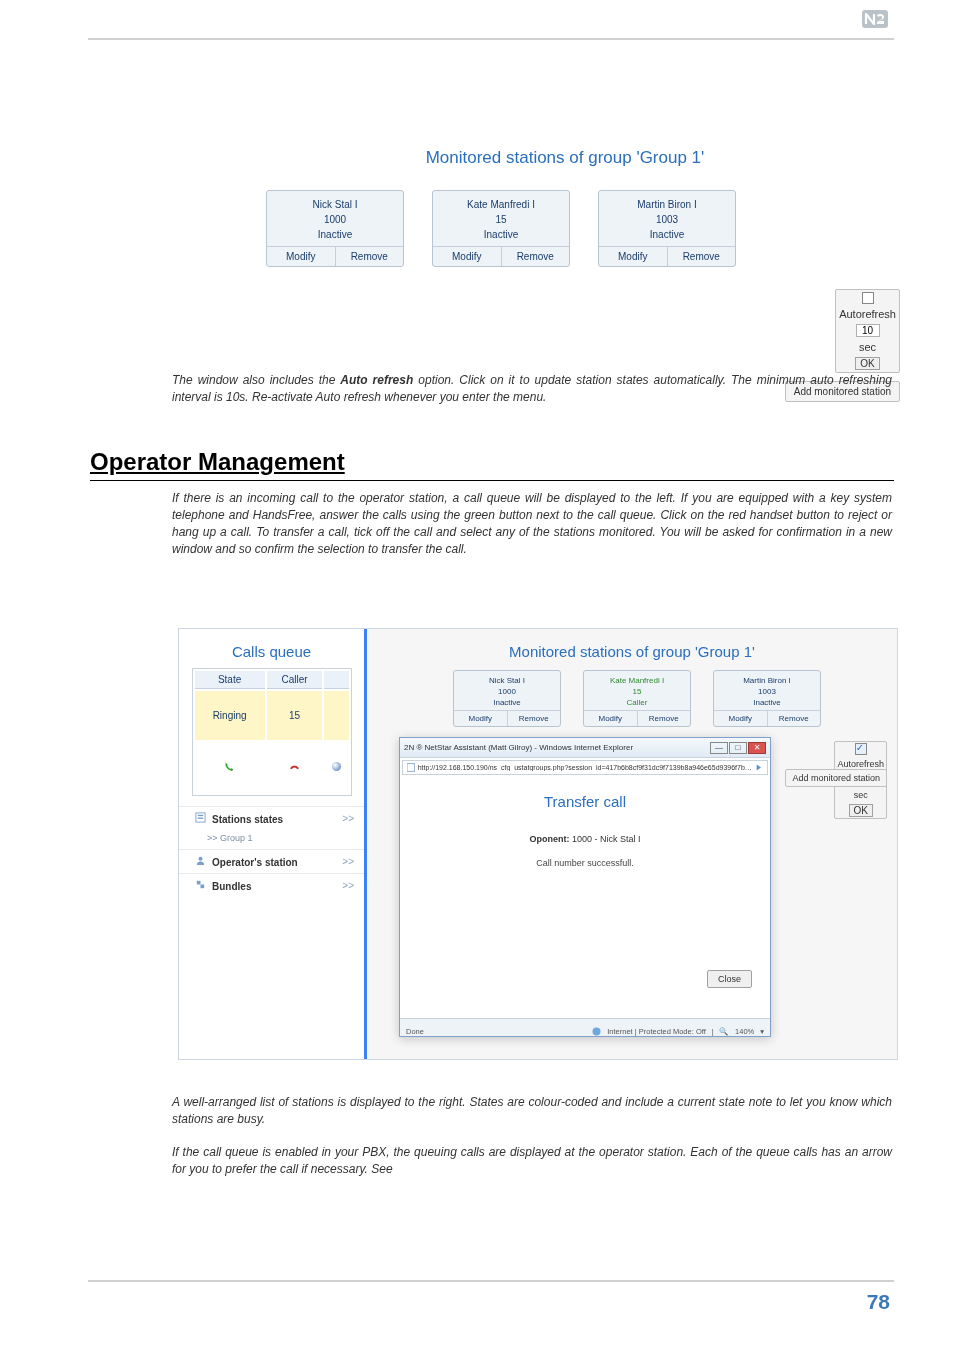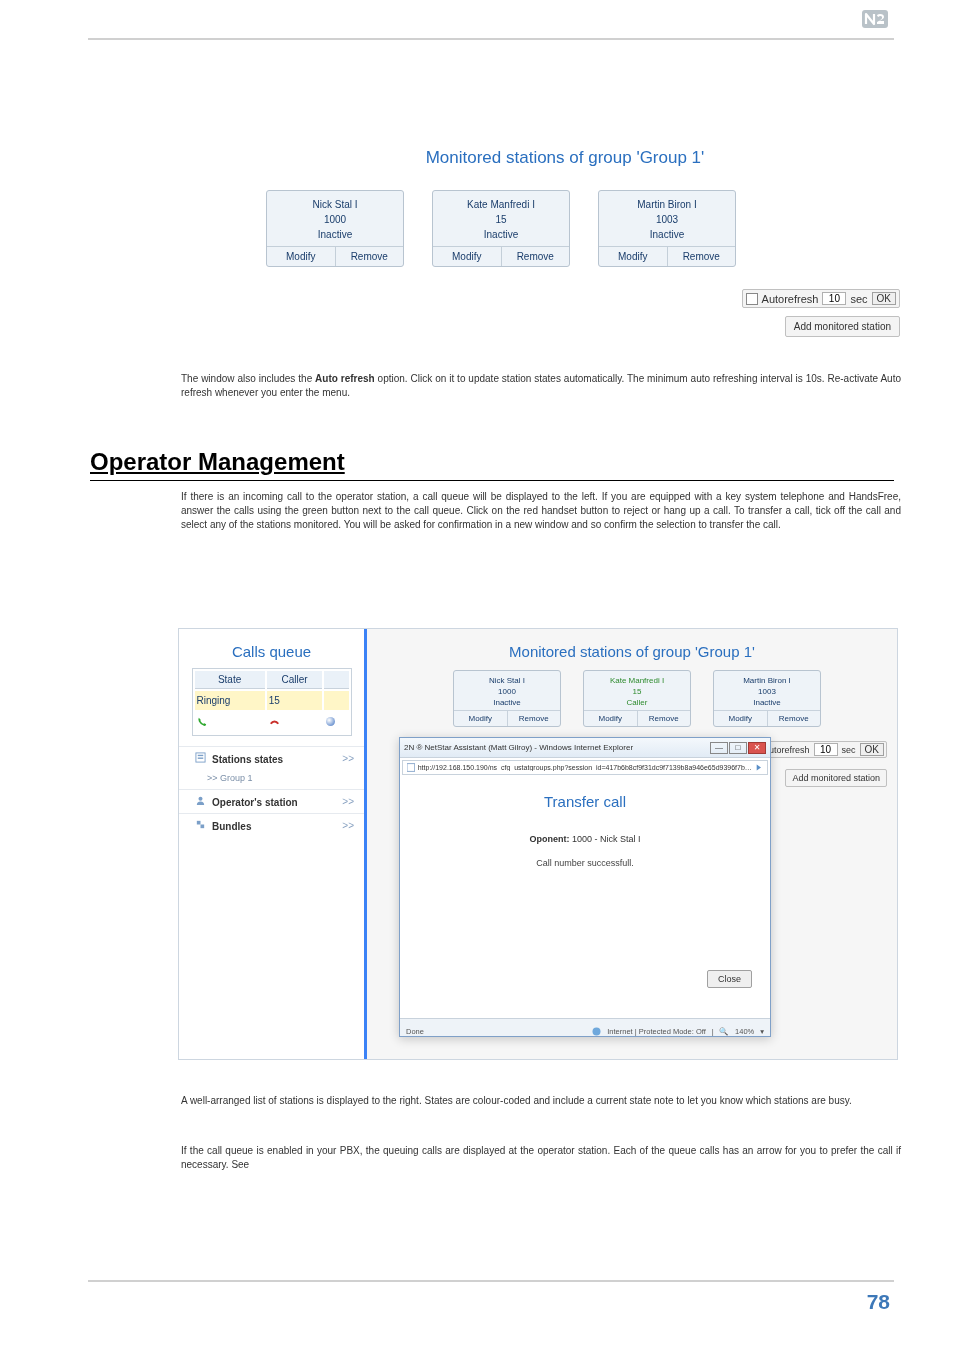--- a/index.html
+++ b/index.html
@@ -19,43 +19,43 @@
 
   .station-row { display: flex; gap: 28px; margin-left: 36px; }
   .station-card { width: 138px; border: 1px solid #b8c4d0; background: #eef3f8; border-radius: 3px; text-align: center; }
   .station-card .top { padding: 6px 4px 4px; border-bottom: 1px solid #c4cfd9; }
   .station-card .nm { font-size: 10px; color: #1a3d6b; padding: 2px 0; }
   .station-card .btns { display: flex; }
   .station-card .btn { flex: 1; font-size: 10px; padding: 4px 0; color: #1a3d6b; border-right: 1px solid #c4cfd9; }
   .station-card .btn:last-child { border-right: none; }
 
   .autorefresh-row { text-align: right; margin-top: 22px; font-size: 11px; }
-  .autorefresh-box { display: inline-flex; align-items: center; gap: 4px; border: 1px solid #c0c0c0; background: #f4f4f4; padding: 2px 3px; border-radius: 2px; }
+  .autorefresh-box { display: inline-flex; align-items: center; gap: 4px; border: 1px solid #c0c0c0; background: #f4f4f4; padding: 2px 3px; border-radius: 2px; flex-direction: column; }
   .autorefresh-box input[type=text] { width: 24px; font-size: 10px; text-align: center; border: 1px solid #b0b0b0; }
   .autorefresh-box .chk { width: 12px; height: 12px; border: 1px solid #888; display: inline-block; background: #fff; }
   .autorefresh-box .ok { border: 1px solid #a0a0a0; background: #efefef; padding: 0 4px; font-size: 10px; }
 
   .addmon { text-align: right; margin-top: 8px; }
   .addmon .btnbox { display: inline-block; border: 1px solid #c0c0c0; background: #f4f4f4; padding: 4px 8px; font-size: 10px; border-radius: 2px; }
 
-  .para { position: absolute; left: 181px; width: 720px; font-size: 10px; line-height: 1.42; text-align: justify; }
+  .para { position: absolute; left: 172px; width: 720px; font-size: 12px; line-height: 1.42; text-align: justify; font-style: italic; }
   .para1 { top: 372px; }
 
   .h2 { position: absolute; left: 90px; top: 448px; font-family: Arial, sans-serif; font-size: 24px; font-weight: bold; color: #000; text-decoration: underline; }
   .h2-rule { position: absolute; left: 90px; right: 60px; top: 480px; border-top: 1.5px solid #000; }
 
   .para2 { top: 490px; }
 
   
   .section2 { position: absolute; left: 178px; top: 628px; width: 720px; height: 432px; border: 1px solid #cdd6e0; background: #f6f6f6; }
   .sec2-left { position: absolute; left: 0; top: 0; width: 188px; height: 100%; background: #fff; border-right: 3px solid #3b82f6; }
   .callsq-title { font-family: Arial, sans-serif; color: #2a6fbf; font-size: 15px; text-align: center; padding: 14px 0 8px; }
   .callsq-table { width: 160px; margin: 0 auto 10px; border: 1px solid #c8d2dc; font-size: 10px; }
   .callsq-table th { background: #eaf1f8; color: #1a3d6b; font-weight: normal; padding: 3px 2px; border-bottom: 1px solid #c8d2dc; }
-  .callsq-table td { padding: 4px 2px; text-align: left; color: #1a3d6b; }
+  .callsq-table td { padding: 19px 2px; text-align: center; color: #1a3d6b; }
   .ringing-cell { background: #fff6c7; }
 
   .side-item { display: flex; align-items: center; justify-content: space-between; padding: 5px 10px 5px 16px; font-size: 10px; border-top: 1px solid #e6eaef; color: #333; }
   .side-item .chev { color: #8aa3c2; font-size: 10px; }
   .side-sub { padding: 3px 10px 6px 28px; font-size: 9px; color: #7b8fa8; }
   .side-item .ico { width: 11px; height: 11px; margin-right: 6px; display: inline-block; }
 
   .side-bottom { position: absolute; left: 18px; bottom: 34px; width: 150px; }
   .side-link { display: flex; align-items: center; gap: 7px; font-size: 10px; color: #333; margin: 10px 0; font-weight: bold; }
   .side-link .ico { width: 12px; height: 12px; display: inline-block; }

